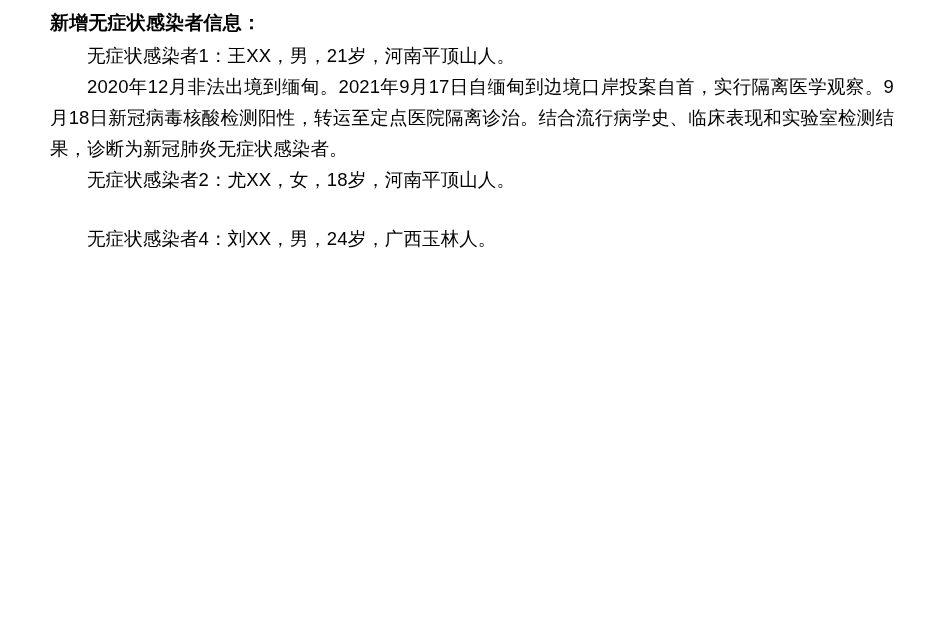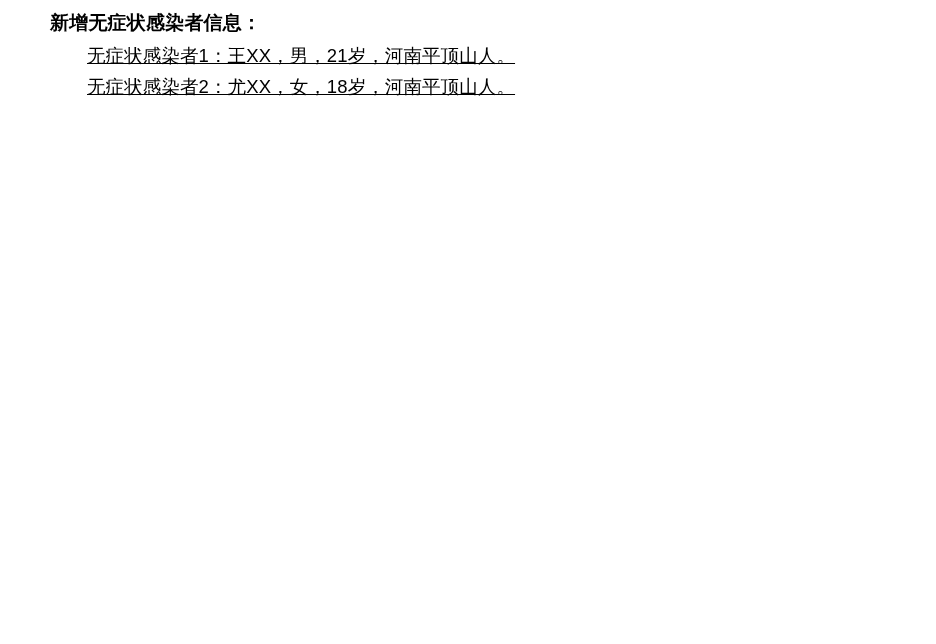--- a/index.html
+++ b/index.html
@@ -35,36 +35,37 @@
     font-size: 18.5px;
     line-height: 31px;
     text-align: justify;
     text-justify: inter-ideograph;
     margin: 0;
     color: #000;
     letter-spacing: 0.1px;
   }
   .indent {
     text-indent: 37px;
-    text-decoration: underline;
   }
   .gap {
     height: 14px;
   }
 </style>
 </head>
 <body>
 
 <div class="page">
 
   <p class="doc-title">新增无症状感染者信息：</p>
 
   <p class="para indent">无症状感染者1：王XX，男，21岁，河南平顶山人。</p>
+  <p class="para indent">2020年12月非法出境到缅甸。2021年9月17日自缅甸到边境口岸投案自首，实行隔离医学观察。9月18日新冠病毒核酸检测阳性，转运至定点医院隔离诊治。结合流行病学史、临床表现和实验室检测结果，诊断为新冠肺炎无症状感染者。</p>
 
   <p class="para indent">无症状感染者2：尤XX，女，18岁，河南平顶山人。</p>
 
   <div class="gap"></div>
 
 
   <div class="gap"></div>
 
+  <p class="para indent">无症状感染者4：刘XX，男，24岁，广西玉林人。</p>
 
 </div>
 
 </body></html>

